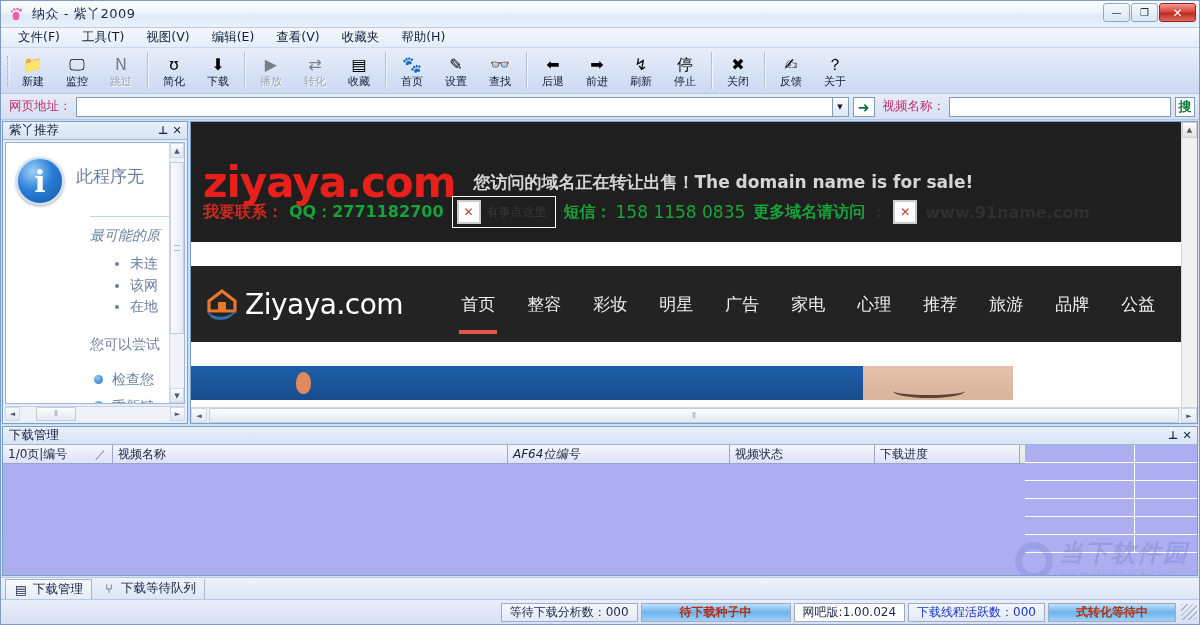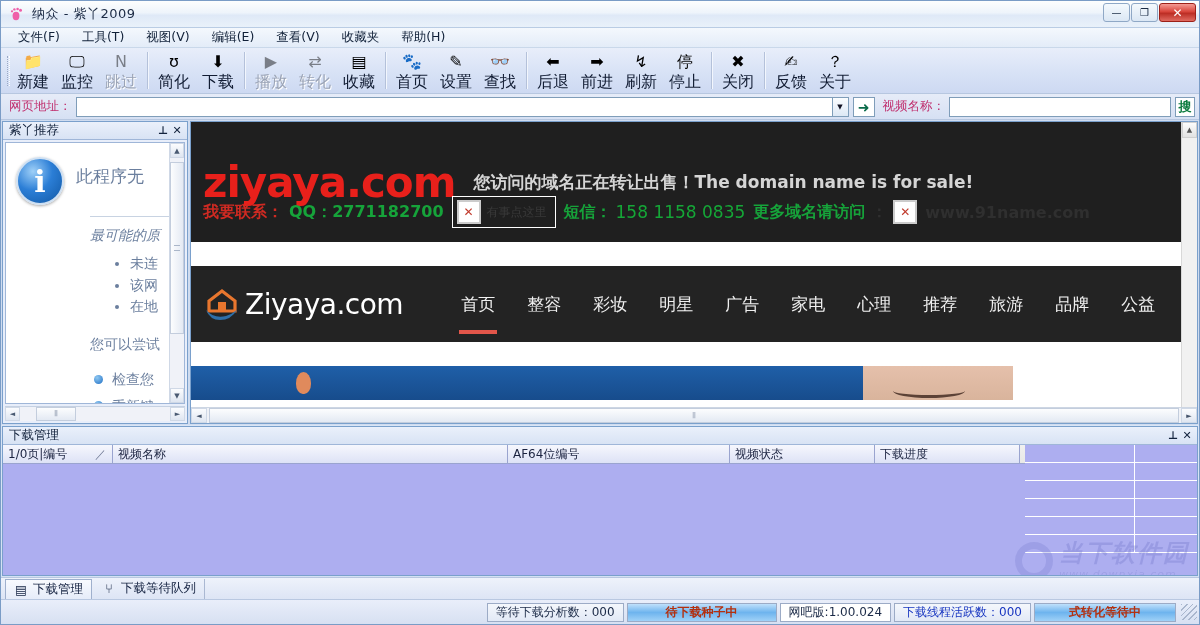--- a/index.html
+++ b/index.html
@@ -55,21 +55,21 @@
   }
   .tb-grip { width:6px; display:flex;align-items:center;justify-content:center; }
   .tb-grip i { width:3px;height:30px;border-left:1px dotted #9aa8c4;border-right:1px dotted #fff; display:block;}
   .tb-group { display:flex; }
   .tb-sep { width:1px; margin:4px 4px; background:#b4c1da; box-shadow:1px 0 0 #f2f6fd; }
   .tbtn {
     width:44px; display:flex; flex-direction:column; align-items:center;
     justify-content:center; gap:1px; cursor:default; padding-top:2px;
   }
   .tbtn .ic { height:20px; display:flex; align-items:center; justify-content:center; font-size:16px; line-height:1; }
-  .tbtn .lb { font-size:16px; color:#111c33; line-height:1.1; }
+  .tbtn .lb { font-size:11px; color:#111c33; line-height:1.1; }
   .tbtn.disabled .lb { color:#9aa3b5; text-shadow:1px 1px 0 #fff; }
   .tbtn.disabled .ic { opacity:.45; }
 
   
   .addrbar {
     flex:0 0 26px; height:26px; display:flex; align-items:center;
     background:linear-gradient(180deg,#e6ecf8,#d6e0f3);
     border-bottom:1px solid #b7c7e0; padding:0 4px; gap:4px;
   }
   .addr-label { font-size:12.5px; color:#c0306f; white-space:nowrap; padding-left:4px;}
@@ -551,21 +551,21 @@
     </div>
     <div class="dl-grid">
       <div class="grid-head" id="gridhead">
           <div class="gh" style="width: 110px; flex: 0 0 110px;">
             <span>1/0页|编号</span>
             <span class="sortmark">／</span>
           </div>
           <div class="gh" style="width: 395px; flex: 0 0 395px;">
             <span>视频名称</span>
           </div>
-          <div class="gh" style="width: 222px; flex: 0 0 222px;">
+          <div class="gh" style="width: 222px; flex: 0 0 222px; font-style: italic;">
             <span>AF64位编号</span>
           </div>
           <div class="gh" style="width: 145px; flex: 0 0 145px;">
             <span>视频状态</span>
           </div>
           <div class="gh" style="width: 145px; flex: 0 0 145px;">
             <span>下载进度</span>
           </div>
           <div class="gh filler"></div>
         </div>
@@ -639,17 +639,17 @@
         <span>下载等待队列</span>
       </div>
     </div>
 
   <div class="statusbar">
     <span class="sb-flex"></span>
     <div class="sb-cell">等待下载分析数：000</div>
     <div class="sb-cell blue-bar" style="width:150px">待下载种子中</div>
     <div class="sb-cell plain">网吧版:1.00.024</div>
     <div class="sb-cell blue-txt">下载线程活跃数：000</div>
-    <div class="sb-cell blue-bar" style="width:142px">式转化等待中</div>
+    <div class="sb-cell blue-bar" style="width:128px">式转化等待中</div>
     <span class="sb-grip"></span>
   </div>
 
 </div>
 
 </body></html>

